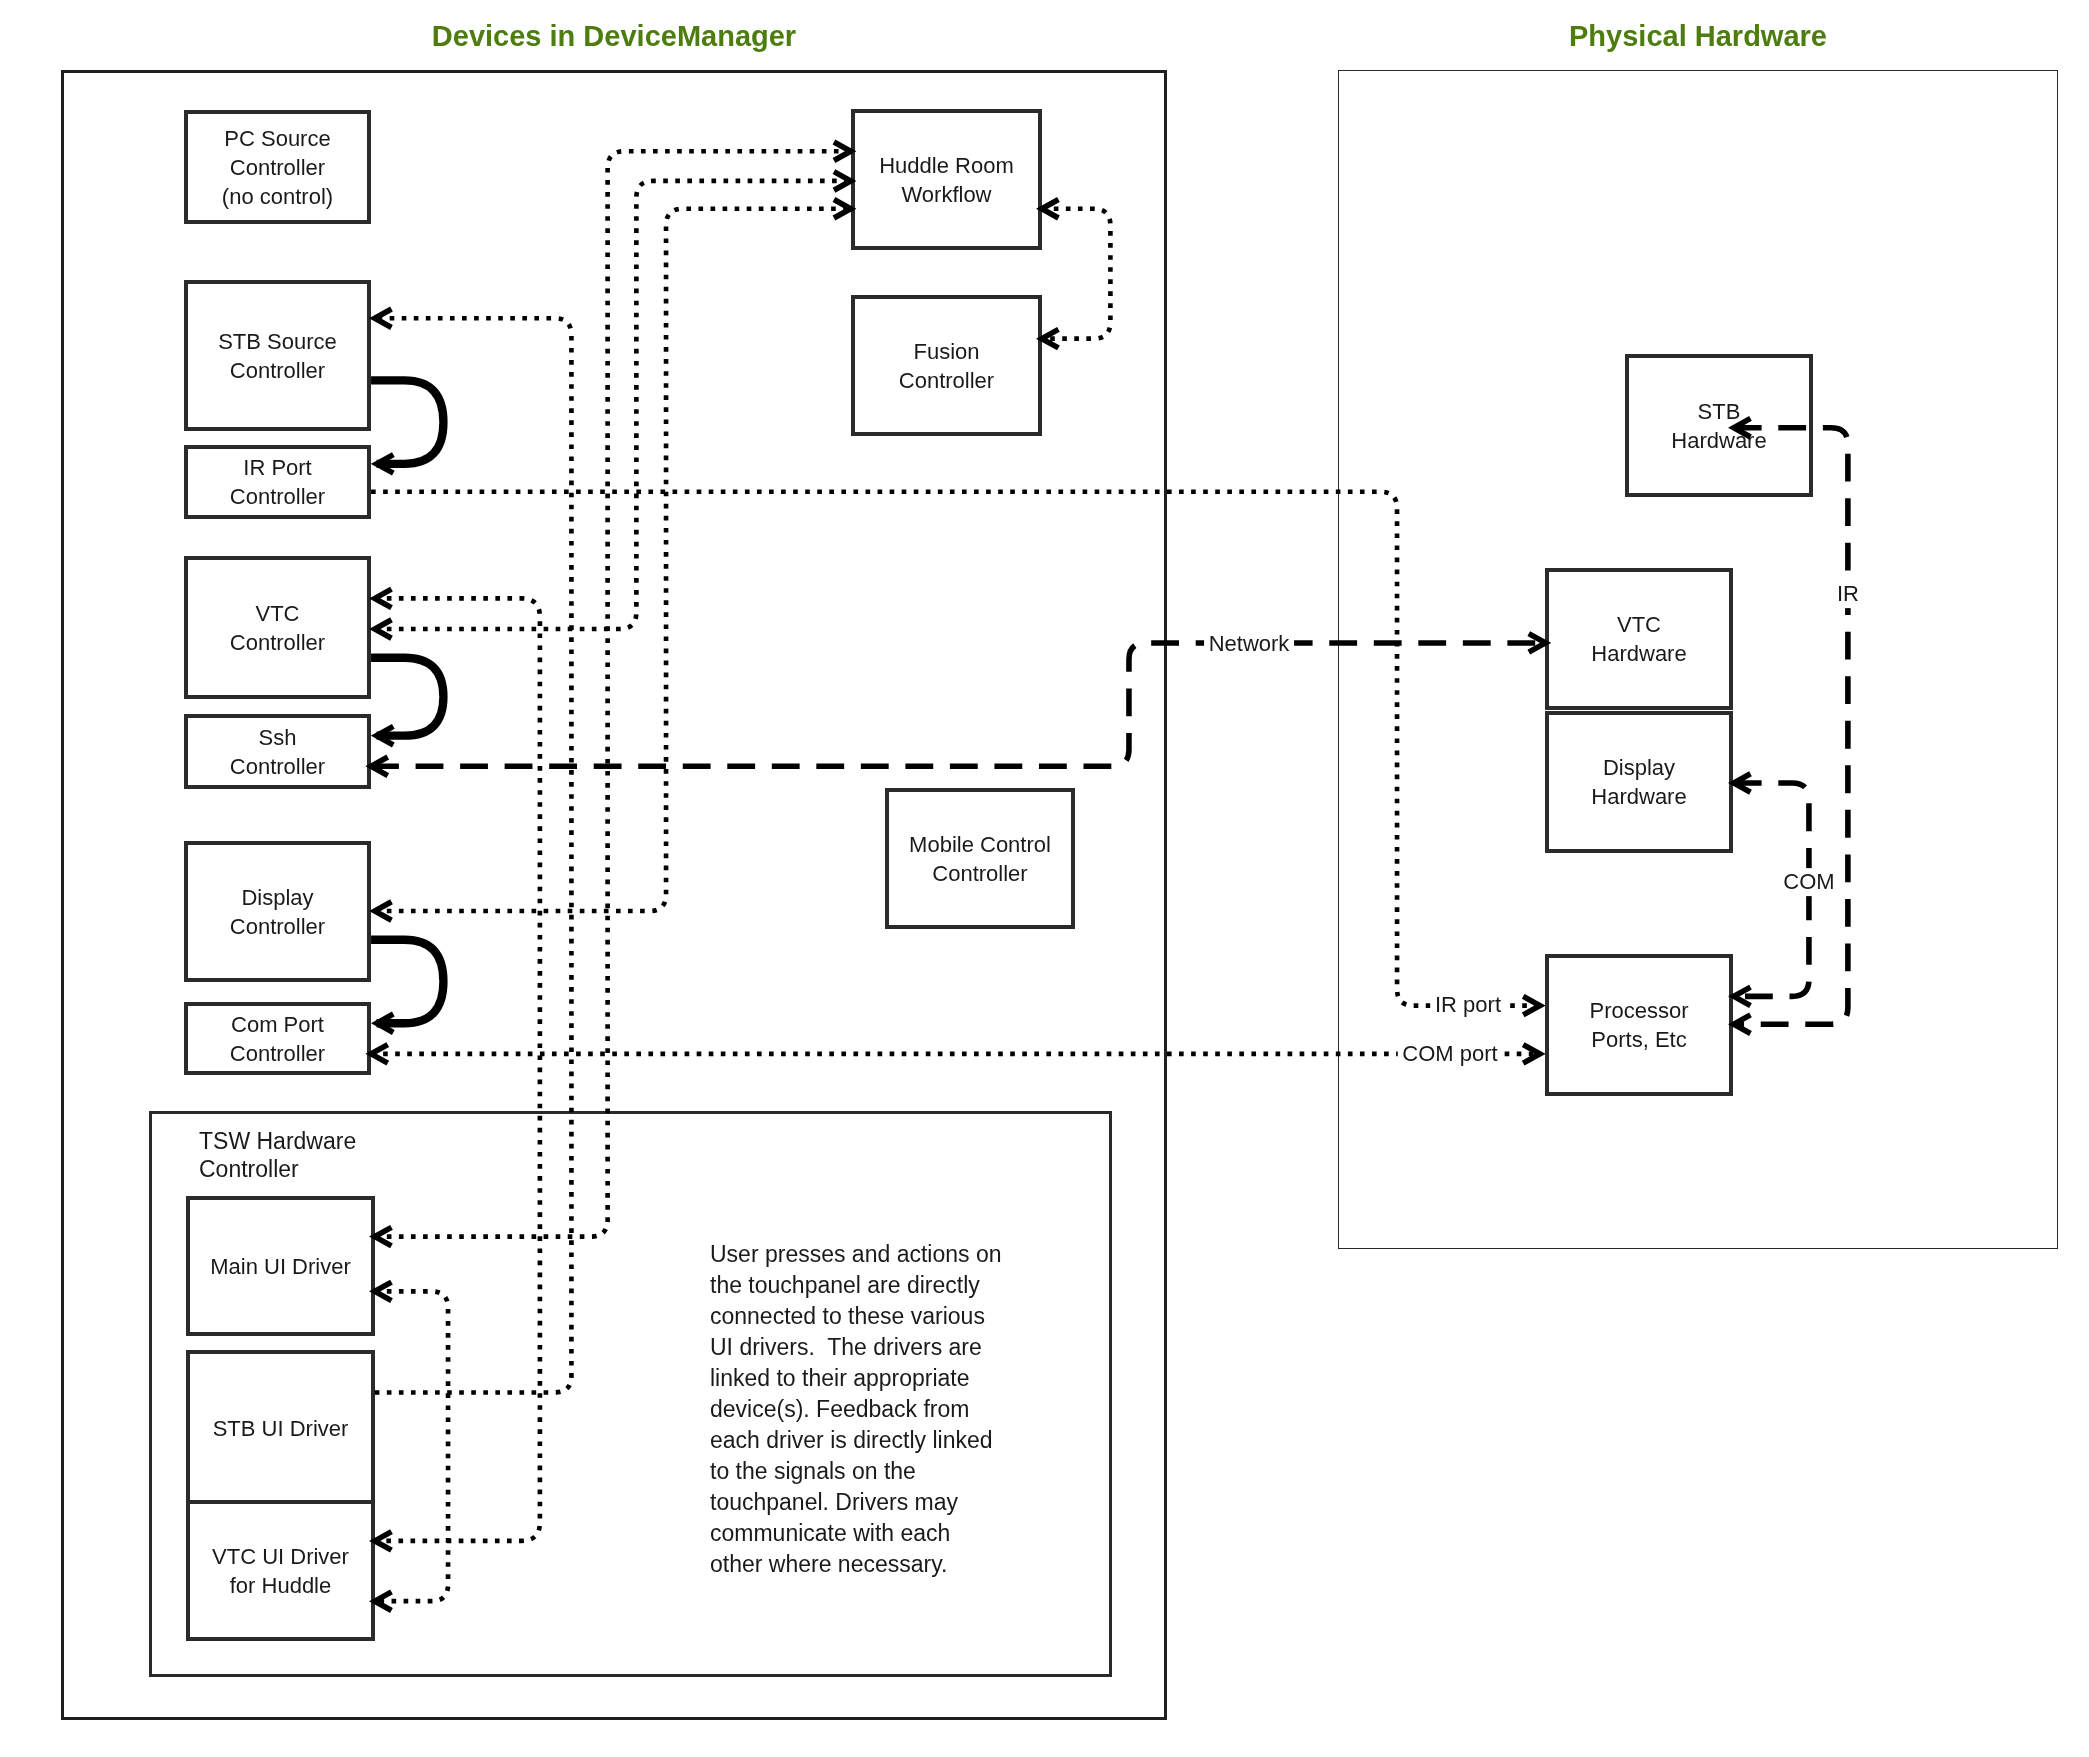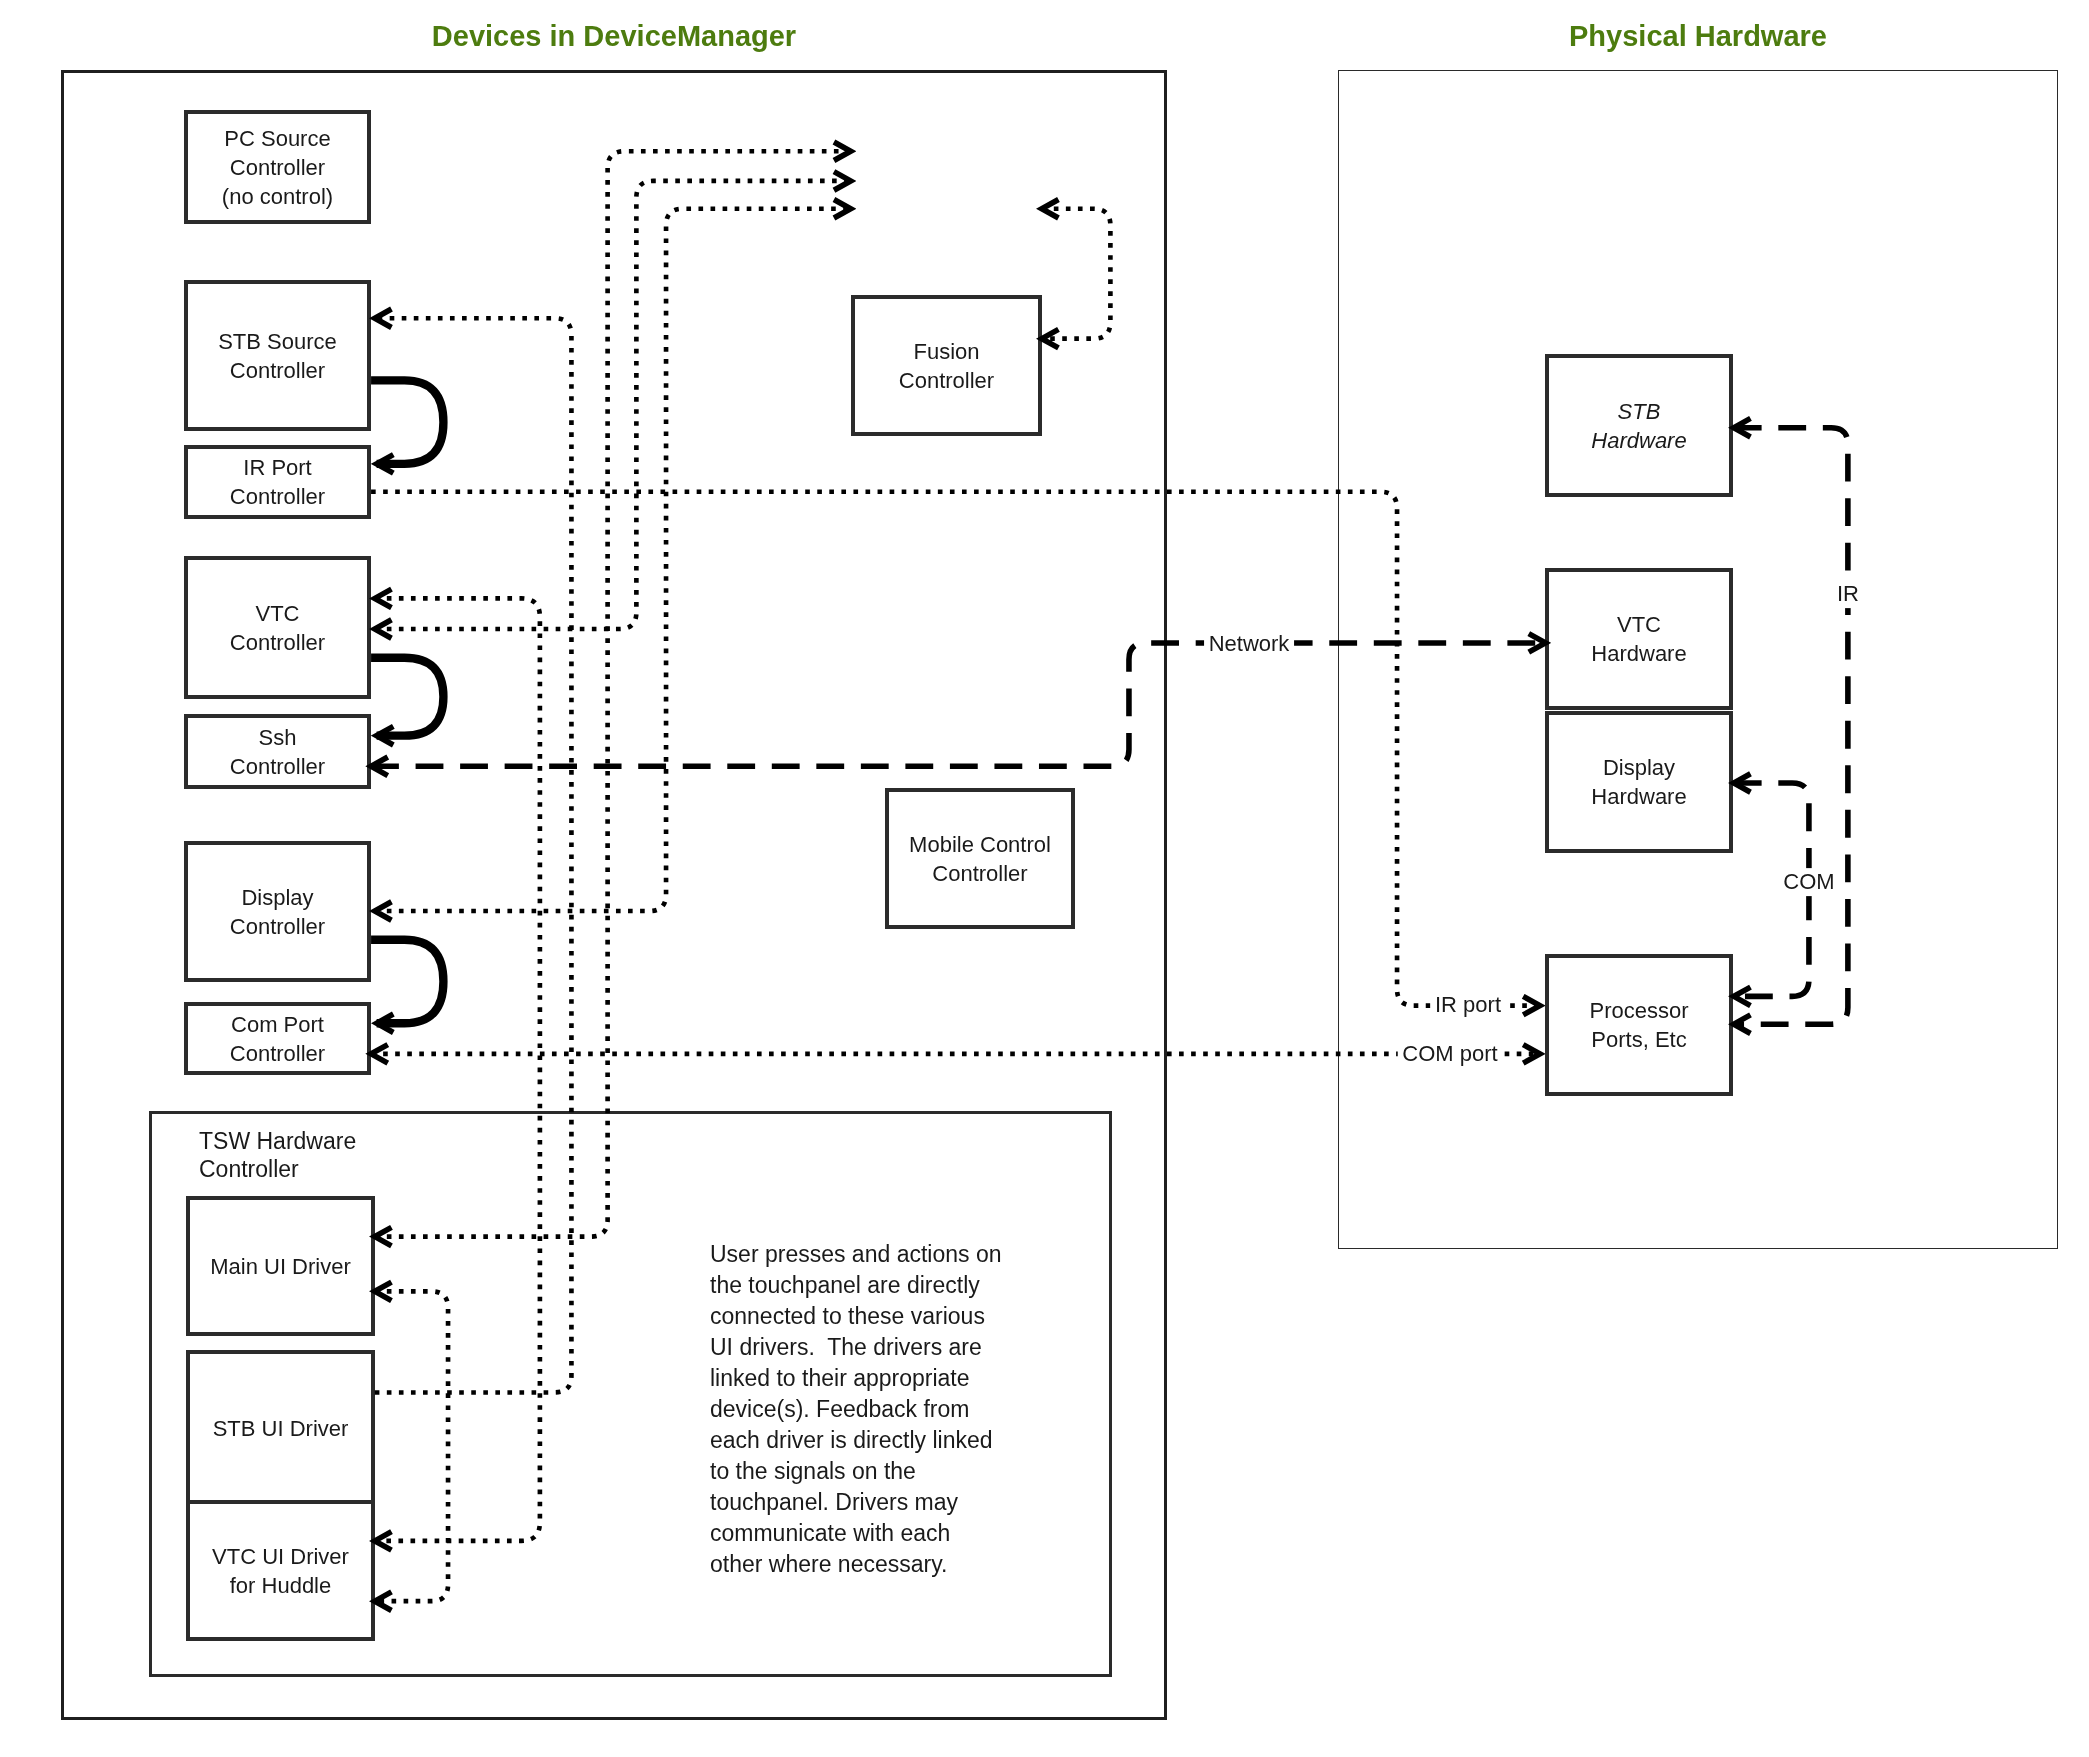--- a/index.html
+++ b/index.html
@@ -107,38 +107,40 @@
   <div class="node" style="left:184px;top:841px;width:187px;height:141px;">Display
 Controller</div>
   <div class="node" style="left:184px;top:1002px;width:187px;height:73px;">Com Port
 Controller</div>
 
   <div class="node" style="left:186px;top:1196px;width:189px;height:140px;">Main UI Driver</div>
   <div class="node" style="left:186px;top:1350px;width:189px;height:157px;">STB UI Driver</div>
   <div class="node" style="left:186px;top:1500px;width:189px;height:141px;">VTC UI Driver
 for Huddle</div>
 
+  <div class="node" style="left:851px;top:109px;width:191px;height:141px;">Huddle Room
+Workflow</div>
   <div class="node" style="left:851px;top:295px;width:191px;height:141px;">Fusion
 Controller</div>
   <div class="node" style="left:885px;top:788px;width:190px;height:141px;">Mobile Control
 Controller</div>
 
   <div class="paragraph" style="left:710px;top:1239px;width:380px;">User presses and actions on
 the touchpanel are directly
 connected to these various
 UI drivers.  The drivers are
 linked to their appropriate
 device(s). Feedback from
 each driver is directly linked
 to the signals on the
 touchpanel. Drivers may
 communicate with each
 other where necessary.</div>
 
-  <div class="node" style="left:1545px;top:354px;width:188px;height:143px;font-style:italic;">STB
+  <div class="node" style="left:1625px;top:354px;width:188px;height:143px;">STB
 Hardware</div>
   <div class="node" style="left:1545px;top:568px;width:188px;height:142px;">VTC
 Hardware</div>
   <div class="node" style="left:1545px;top:711px;width:188px;height:142px;">Display
 Hardware</div>
   <div class="node" style="left:1545px;top:954px;width:188px;height:142px;">Processor
 Ports, Etc</div>
 
   <svg id="connectors" width="2090" height="1758" viewBox="0 0 2253 1895">
     <defs>

